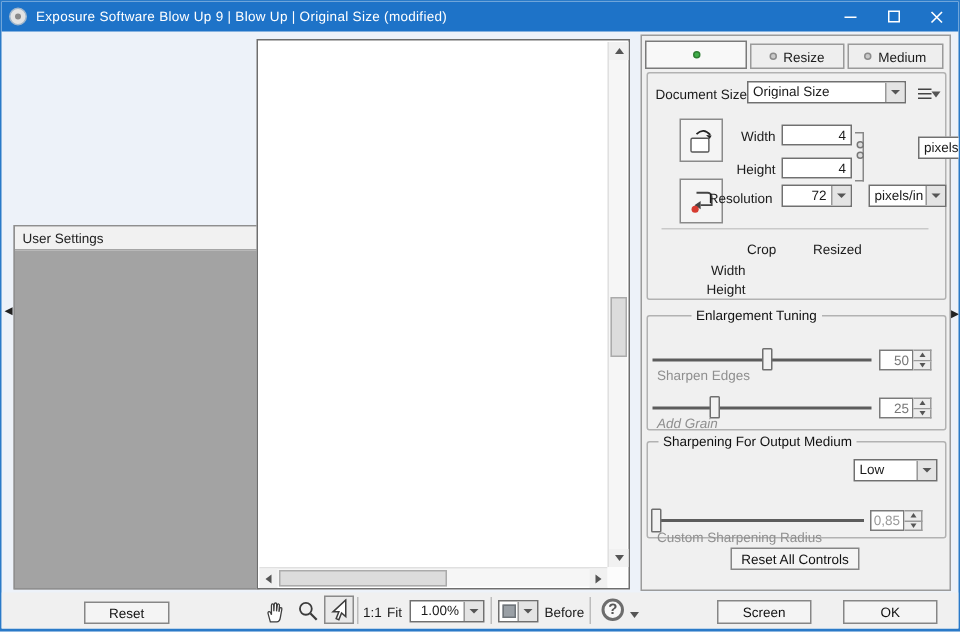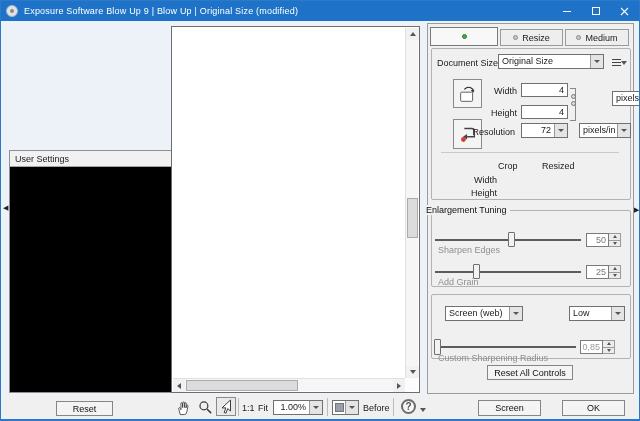--- a/index.html
+++ b/index.html
@@ -15,21 +15,21 @@
   .app-icon::after { content:""; position:absolute; left:3px; top:3px; width:4px; height:4px;
               border-radius:50%; background:#8a8a8a; }
   .title-text { font-size:9px; letter-spacing:.2px; }
   .winbtns { margin-left:auto; display:flex; height:100%; }
   .winbtn { width:29px; height:100%; display:flex; align-items:center; justify-content:center; }
   .min-glyph { width:8px; height:1px; background:#fff; }
   .max-glyph { width:8px; height:8px; border:1px solid #fff; }
   
   .collapse-arrow { position:absolute; font-size:7px; color:#222; line-height:1; cursor:pointer; }
   .settings-box { position:absolute; left:8px; top:149px; width:164px; height:243px;
-                  background:#000000; border:1px solid #8f8f8f; }
+                  background:#a3a3a3; border:1px solid #8f8f8f; }
   .settings-header { height:16px; background:#f1f1f1; border-bottom:1px solid #a5a5a5;
                      padding:3px 0 0 5px; color:#222; }
   .canvas { position:absolute; left:170px; top:25px; width:249px; height:367px;
             background:#fff; border:1px solid #6e6e6e; }
   
   .vscroll { position:absolute; top:1px; right:1px; width:13px; bottom:14px; background:#f6f6f6;
              border-left:1px solid #e0e0e0; }
   .hscroll { position:absolute; left:1px; bottom:1px; right:14px; height:13px; background:#f6f6f6;
              border-top:1px solid #e0e0e0; }
   .sb-corner { position:absolute; right:1px; bottom:1px; width:13px; height:13px; background:#fcfcfc; }
@@ -223,61 +223,56 @@
       </span>
   </div>
 
   <div class="sep-line" style="left:440px; top:151px; width:178px;"></div>
   <div class="lbl" style="left:497px; top:160px;">Crop</div>
   <div class="lbl" style="left:541px; top:160px;">Resized</div>
   <div class="lbl lbl-r" style="left:456px; top:174px; width:40px;">Width</div>
   <div class="lbl lbl-r" style="left:456px; top:187px; width:40px;">Height</div>
 
   <div class="groupbox" style="left:430px; top:209px; width:200px; height:77px;"></div>
-  <div class="group-title" style="left:422px; top:204px;text-align:right;">Enlargement Tuning</div>
+  <div class="group-title" style="left:460px; top:204px;text-align:right;">Enlargement Tuning</div>
   <div class="lbl lbl-dis" style="left:437px; top:220px;">Sharpen Edges</div>
   <div class="slider" style="left:434px; top:231px; width:146px;">
     <div class="track"></div>
     <div class="handle" style="left: calc(52% - 3px);"></div>
   </div>
   <div class="spin" style="left:585px; top:232px;">
     <div class="val">50</div>
     <div class="arrows">
         <div>
           <span class="tri-up"></span>
         </div>
         <div>
           <span class="tri-down"></span>
         </div>
       </div>
   </div>
-  <div class="lbl lbl-dis" style="left:437px; top:252px;">Add Grain</div>
+  <div class="lbl lbl-dis" style="left:437px; top:252px;font-style:italic;">Add Grain</div>
   <div class="slider" style="left:434px; top:263px; width:146px;">
     <div class="track"></div>
     <div class="handle" style="left: calc(28% - 3px);"></div>
   </div>
   <div class="spin" style="left:585px; top:264px;">
     <div class="val">25</div>
     <div class="arrows">
         <div>
           <span class="tri-up"></span>
         </div>
         <div>
           <span class="tri-down"></span>
         </div>
       </div>
   </div>
 
   <div class="groupbox" style="left:430px; top:293px; width:200px; height:65px;"></div>
-  <div class="combo" style="left:444px; top:305px; width:78px; height:15px;">
-    <span>Screen (web)</span>
-    <span class="cbtn">
-        <span class="tri-down"></span>
-      </span>
-  </div>
+  <div class="group-title" style="left:438px; top:288px;">Sharpening For Output Medium</div>
   <div class="combo" style="left:568px; top:305px; width:56px; height:15px;">
     <span>Low</span>
     <span class="cbtn">
         <span class="tri-down"></span>
       </span>
   </div>
   <div class="lbl lbl-dis" style="left:437px; top:328px;">Custom Sharpening Radius</div>
   <div class="slider" style="left:433px; top:338px; width:142px;">
     <div class="track"></div>
     <div class="handle" style="height: 16px; left: calc(2% - 3px);"></div>

